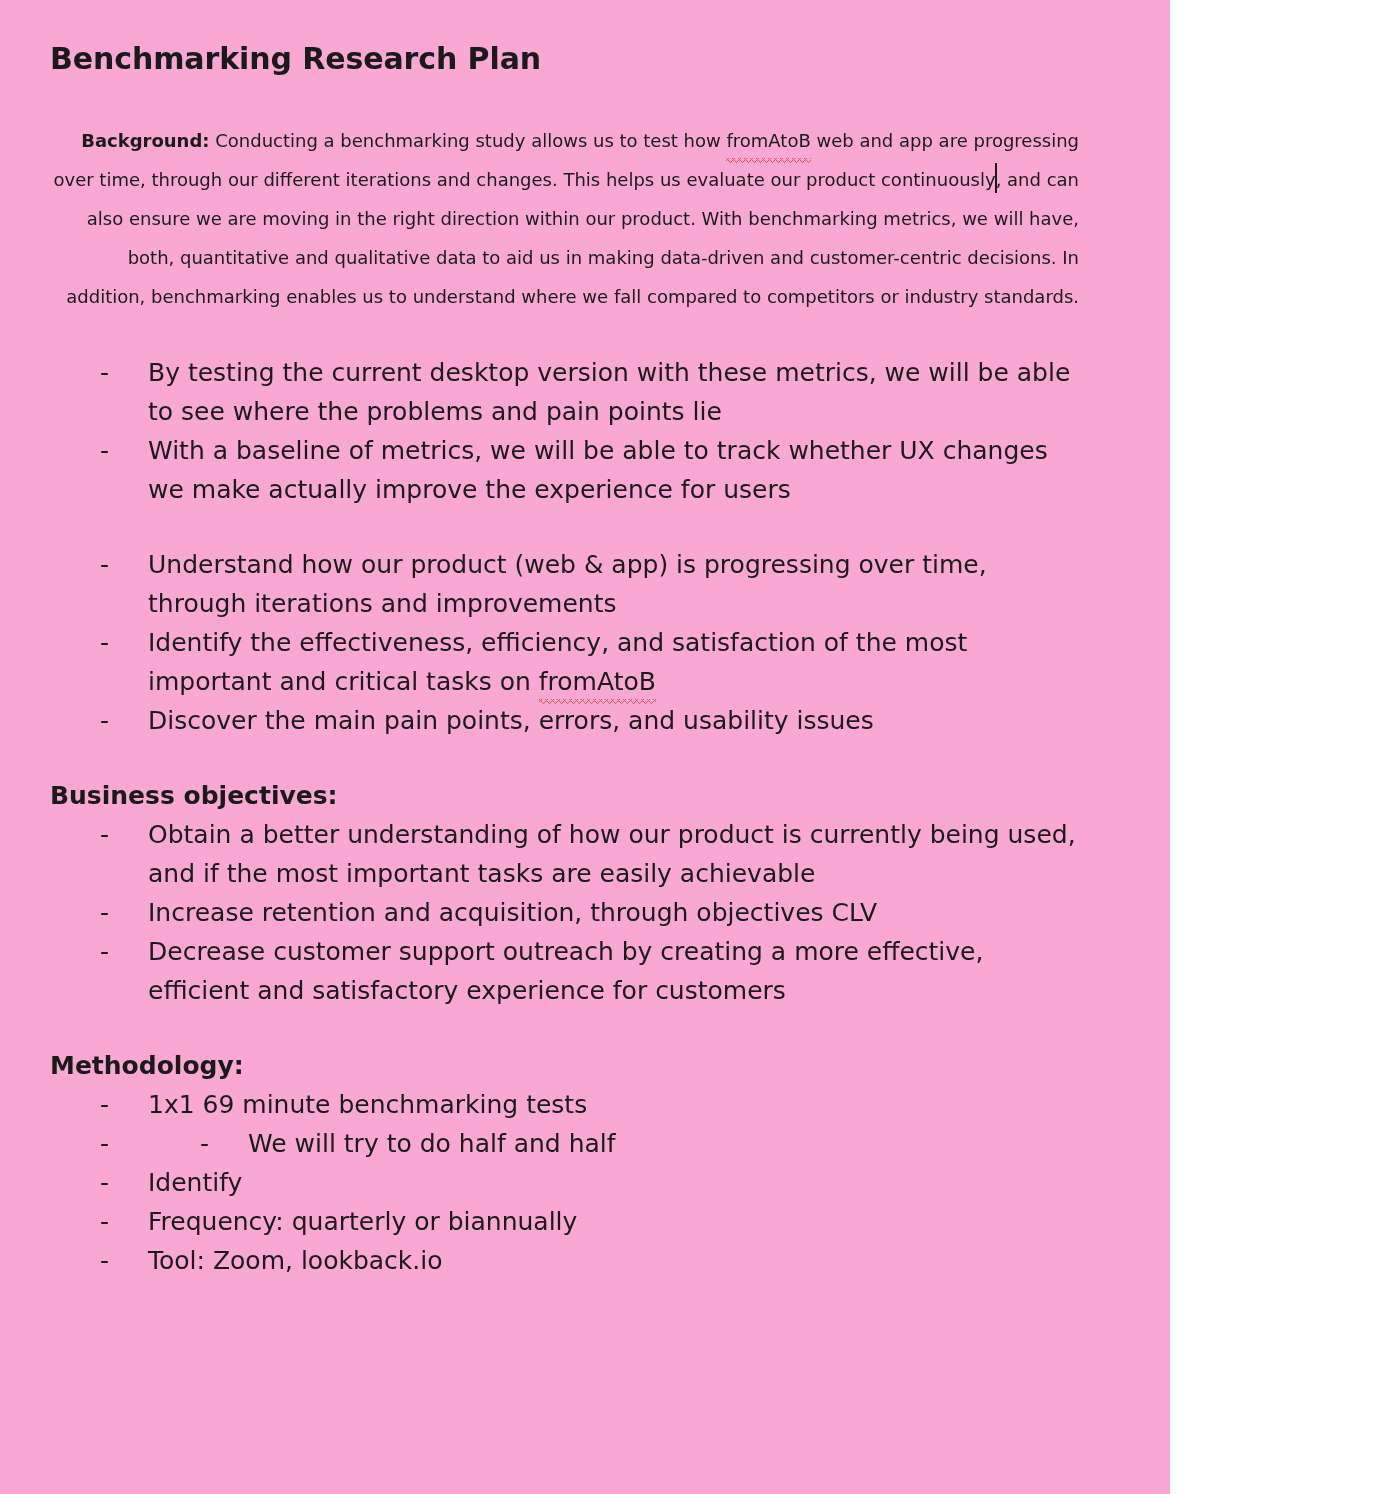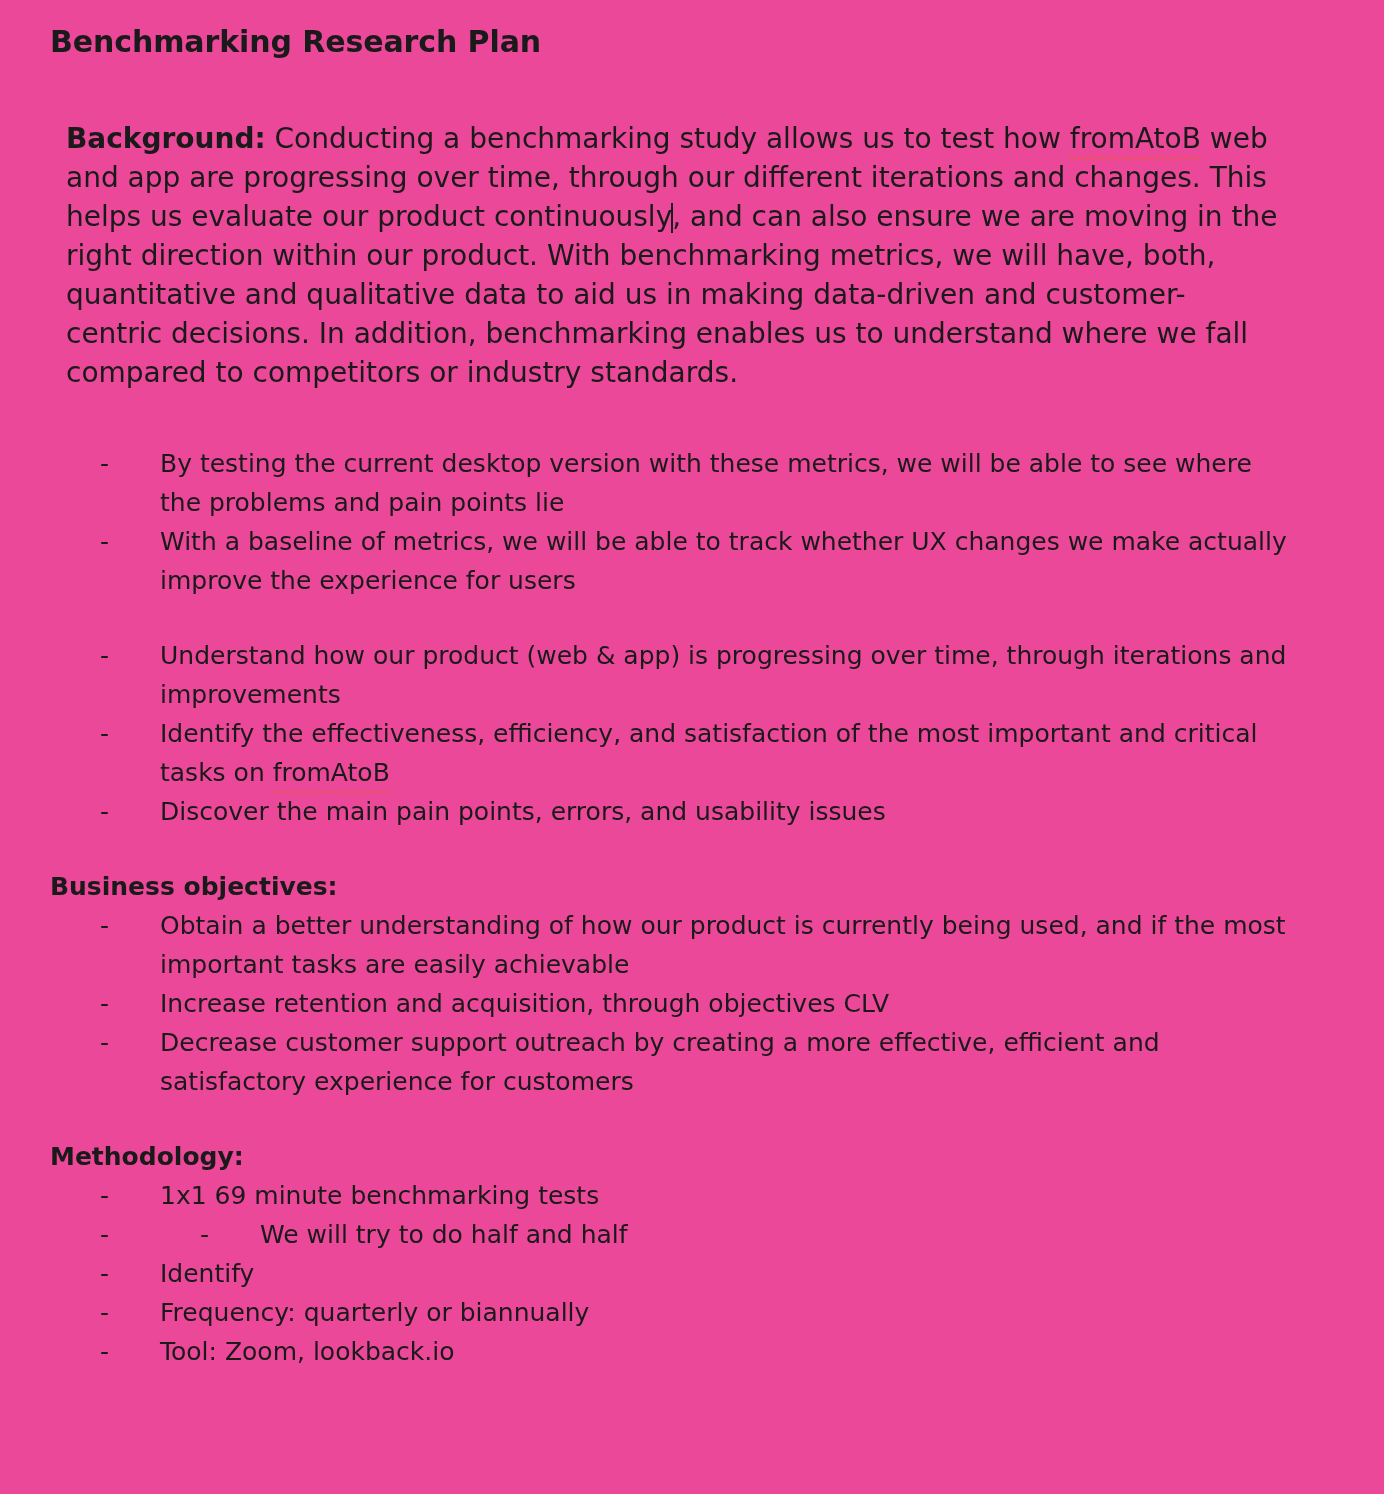--- a/index.html
+++ b/index.html
@@ -11,45 +11,45 @@
   body {
     width: 1384px;
     min-height: 1494px;
     font-family: "DejaVu Sans", "Liberation Sans", sans-serif;
     color: #1a1a1a;
     -webkit-font-smoothing: antialiased;
   }
 
   .page {
     box-sizing: border-box;
-    width: 1384px;
+    width: 1170px;
     min-height: 1494px;
-    padding: 17px 90px 20px 50px;
-    background: #ec4899;
+    padding: 34px 90px 20px 50px;
+    background: #f9a8d4;
   }
 
   .doc-title {
     font-size: 30px;
     font-weight: bold;
     line-height: 1.28;
     letter-spacing: -0.1px;
     margin: 0 0 0 0;
     padding-top: 6px;
   }
 
   .spacer-lg { height: 42px; }
   .spacer-sec { height: 36px; }
 
   .para {
-    font-size: 28px;
+    font-size: 18px;
     line-height: 39px;
     font-weight: 400;
-    margin: 16px;
+    margin: 1px;
     max-width: 1244px;
-    text-align: left;
+    text-align: right;
   }
 
   .lbl {
     font-weight: bold;
   }
 
   .section-head {
     font-size: 25px;
     font-weight: bold;
     line-height: 39px;
@@ -96,21 +96,20 @@
   ul.sub-bullets > li > .dash {
     position: absolute;
     left: 52px;
     top: 0;
     font-size: 25px;
     line-height: 39px;
   }
 
   .li-body {
     display: block;
-    margin-left: 12px;
   }
 
   
   .spell {
     position: relative;
     display: inline-block;
     text-decoration: none;
   }
   .spell::after {
     content: "";

